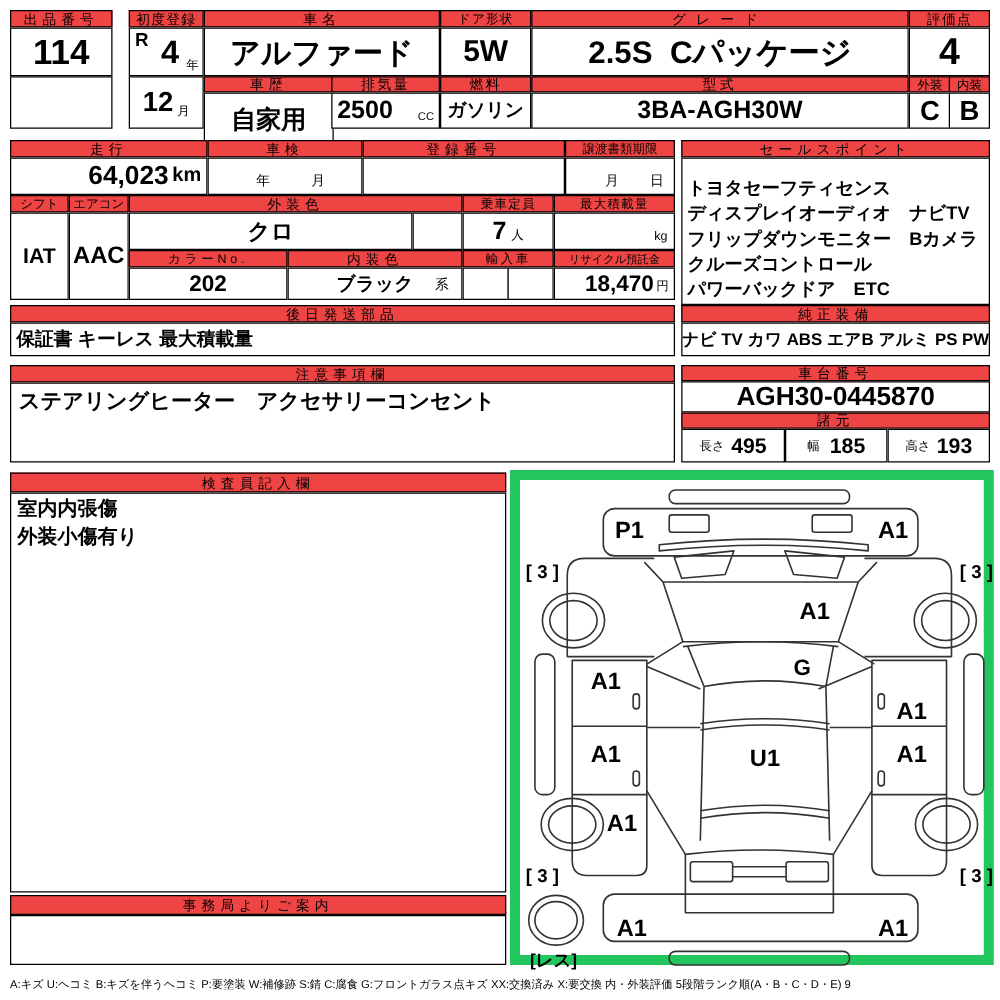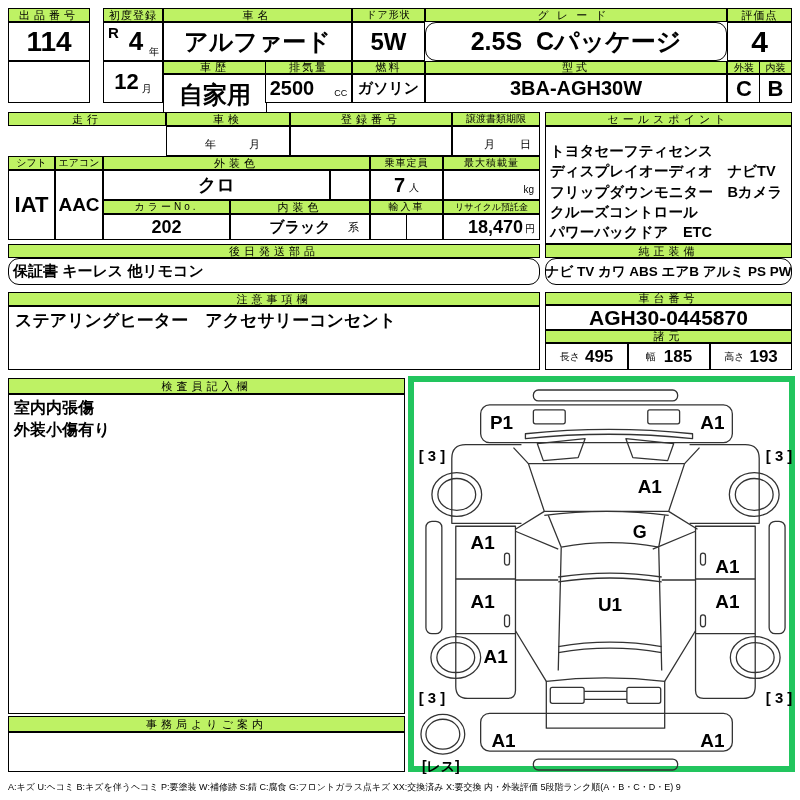--- a/index.html
+++ b/index.html
@@ -1,24 +1,24 @@
 <!DOCTYPE html>
 <html><head>
 <meta charset="utf-8">
 <style>
   html,body{margin:0;padding:0;background:#fff;}
   #sheet{position:relative;width:800px;height:800px;background:#fff;
          font-family:"Liberation Sans","DejaVu Sans",sans-serif;color:#000;}
   .c{position:absolute;box-sizing:border-box;border:1.5px solid #000;background:#fff;
      display:flex;align-items:center;justify-content:center;overflow:hidden;}
-  .h{background:#bef264;font-size:11px;letter-spacing:4px;font-weight:normal;}
+  .h{background:#ef4444;font-size:11px;letter-spacing:4px;font-weight:normal;}
   .v{font-weight:bold;}
   .left{justify-content:flex-start;}
   .right{justify-content:flex-end;}
-  .pre{white-space:pre;border-radius:11px;}
+  .pre{white-space:pre;}
   .lines{flex-direction:column;align-items:flex-start;justify-content:flex-start;}
   svg text{font-family:"Liberation Sans","DejaVu Sans",sans-serif;font-weight:bold;fill:#000;}
 </style>
 </head>
 <body>
 
 <div id="sheet">
 
   <div class="c h" style="left:8px;top:8px;width:82px;height:14px">出品番号</div>
   <div class="c v" style="left:8px;top:22px;width:82px;height:39px;font-size:28px">114</div>
@@ -31,21 +31,21 @@
     <span style="position:absolute;right:3px;bottom:1px;font-size:10px">年</span>
   </div>
   <div class="c" style="left:103px;top:61px;width:60px;height:42px">
     <span style="font-weight:bold;font-size:22px">12</span>
     <span style="font-size:10px;margin-left:3px;align-self:flex-end;padding-bottom:6px">月</span>
   </div>
 
   <div class="c h" style="left:163px;top:8px;width:189px;height:14px">車名</div>
   <div class="c v" style="left:163px;top:22px;width:189px;height:39px;font-size:24px">アルファード</div>
   <div class="c h" style="left:163px;top:61px;width:104px;height:13px">車歴</div>
-  <div class="c v" style="left:163px;top:74px;width:104px;height:42px;font-size:24px">自家用</div>
+  <div class="c v" style="left:163px;top:74px;width:104px;height:42px;font-size:20px">自家用</div>
   <div class="c h" style="left:265px;top:61px;width:87px;height:13px;letter-spacing:2px">排気量</div>
   <div class="c" style="left:265px;top:74px;width:87px;height:29px">
     <span style="font-weight:bold;font-size:20px">2500</span>
     <span style="font-size:9px;margin-left:20px;align-self:flex-end;padding-bottom:4px">CC</span>
   </div>
 
   <div class="c h" style="left:352px;top:8px;width:73px;height:14px;letter-spacing:1px;font-size:10px">ドア形状</div>
   <div class="c v" style="left:352px;top:22px;width:73px;height:39px;font-size:24px">5W</div>
   <div class="c h" style="left:352px;top:61px;width:73px;height:13px;letter-spacing:2px">燃料</div>
   <div class="c v" style="left:352px;top:74px;width:73px;height:29px;font-size:15px">ガソリン</div>
@@ -56,36 +56,40 @@
   <div class="c v" style="left:425px;top:74px;width:302px;height:29px;font-size:20px">3BA-AGH30W</div>
 
   <div class="c h" style="left:727px;top:8px;width:65px;height:14px;letter-spacing:1px">評価点</div>
   <div class="c v" style="left:727px;top:22px;width:65px;height:39px;font-size:30px">4</div>
   <div class="c h" style="left:727px;top:61px;width:34px;height:13px;letter-spacing:0;font-size:10px">外装</div>
   <div class="c h" style="left:759px;top:61px;width:33px;height:13px;letter-spacing:0;font-size:10px">内装</div>
   <div class="c v" style="left:727px;top:74px;width:34px;height:29px;font-size:22px">C</div>
   <div class="c v" style="left:759px;top:74px;width:33px;height:29px;font-size:22px">B</div>
 
   <div class="c h" style="left:8px;top:112px;width:158px;height:14px">走行</div>
+  <div class="c right" style="left:8px;top:126px;width:158px;height:30px;padding-right:4px">
+    <span style="font-weight:bold;font-size:21px">64,023</span>
+    <span style="font-weight:bold;font-size:16px;margin-left:3px">km</span>
+  </div>
   <div class="c h" style="left:166px;top:112px;width:124px;height:14px">車検</div>
   <div class="c" style="left:166px;top:126px;width:124px;height:30px">
     <span style="font-size:11px;position:absolute;left:38px;bottom:3px">年</span>
     <span style="font-size:11px;position:absolute;left:82px;bottom:3px">月</span>
   </div>
   <div class="c h" style="left:290px;top:112px;width:162px;height:14px">登録番号</div>
   <div class="c" style="left:290px;top:126px;width:162px;height:30px"></div>
   <div class="c h" style="left:452px;top:112px;width:88px;height:14px;font-size:10px;letter-spacing:0">譲渡書類期限</div>
   <div class="c" style="left:452px;top:126px;width:88px;height:30px">
     <span style="font-size:11px;position:absolute;right:44px;bottom:3px">月</span>
     <span style="font-size:11px;position:absolute;right:8px;bottom:3px">日</span>
   </div>
 
   <div class="c h" style="left:8px;top:156px;width:47px;height:14px;letter-spacing:0;font-size:10px">シフト</div>
   <div class="c h" style="left:55px;top:156px;width:48px;height:14px;letter-spacing:0;font-size:10px">エアコン</div>
-  <div class="c v" style="left:8px;top:170px;width:47px;height:70px;font-size:22px">IAT</div>
+  <div class="c v" style="left:8px;top:170px;width:47px;height:70px;font-size:17px">IAT</div>
   <div class="c v" style="left:55px;top:170px;width:48px;height:70px;font-size:19px">AAC</div>
 
   <div class="c h" style="left:103px;top:156px;width:267px;height:14px">外装色</div>
   <div class="c v" style="left:103px;top:170px;width:227px;height:30px;font-size:18px">クロ</div>
   <div class="c" style="left:330px;top:170px;width:40px;height:30px"></div>
   <div class="c h" style="left:370px;top:156px;width:73px;height:14px;font-size:10px;letter-spacing:1px">乗車定員</div>
   <div class="c" style="left:370px;top:170px;width:73px;height:30px">
     <span style="font-weight:bold;font-size:20px">7</span>
     <span style="font-size:10px;margin-left:4px;align-self:flex-end;padding-bottom:4px">人</span>
   </div>
@@ -104,21 +108,21 @@
   <div class="c h" style="left:370px;top:200px;width:73px;height:14px;font-size:10px;letter-spacing:2px">輸入車</div>
   <div class="c" style="left:370px;top:214px;width:37px;height:26px"></div>
   <div class="c" style="left:406px;top:214px;width:37px;height:26px"></div>
   <div class="c h" style="left:443px;top:200px;width:97px;height:14px;font-size:9px;letter-spacing:0">リサイクル預託金</div>
   <div class="c right" style="left:443px;top:214px;width:97px;height:26px;padding-right:4px">
     <span style="font-weight:bold;font-size:18px">18,470</span>
     <span style="font-size:10px;margin-left:2px;align-self:flex-end;padding-bottom:3px">円</span>
   </div>
 
   <div class="c h" style="left:8px;top:244px;width:532px;height:14px">後日発送部品</div>
-  <div class="c v left pre" style="left:8px;top:258px;width:532px;height:27px;font-size:15px;padding-left:4px">保証書 キーレス 他リモコン</div>
+  <div class="c v left pre" style="left:8px;top:258px;width:532px;height:27px;font-size:15px;padding-left:4px">保証書 キーレス 最大積載量</div>
 
   <div class="c h" style="left:8px;top:292px;width:532px;height:14px">注意事項欄</div>
   <div class="c lines" style="left:8px;top:306px;width:532px;height:64px;padding:3px 6px;font-weight:bold;font-size:17px;line-height:1.35">
     <div>ステアリングヒーター　アクセサリーコンセント</div>
   </div>
 
   <div class="c h" style="left:545px;top:112px;width:247px;height:14px">セールスポイント</div>
   <div class="c lines" style="left:545px;top:126px;width:247px;height:118px;padding:14px 4px 17px 4px;font-weight:bold;font-size:14.5px;line-height:1.4">
     <div>トヨタセーフティセンス</div>
     <div>ディスプレイオーディオ　ナビTV</div>
@@ -147,21 +151,21 @@
 
   <div class="c h" style="left:8px;top:378px;width:397px;height:16px">検査員記入欄</div>
   <div class="c lines" style="left:8px;top:394px;width:397px;height:320px;padding:2px 5px;font-weight:bold;font-size:16px;line-height:1.35">
     <div>室内内張傷</div>
     <div>外装小傷有り</div>
   </div>
 
   <div class="c h" style="left:8px;top:716px;width:397px;height:16px">事務局よりご案内</div>
   <div class="c" style="left:8px;top:732px;width:397px;height:40px"></div>
 
-  <div style="position:absolute;left:408px;top:376px;width:387px;height:396px;box-sizing:border-box;border:6px solid #22c55e;background:#fff">
+  <div style="position:absolute;left:408px;top:376px;width:387px;height:396px;box-sizing:border-box;border:8px solid #22c55e;background:#fff">
     <svg width="383" height="392" viewBox="0 0 385 394">
       <g stroke="#333" fill="none" stroke-width="1.3" stroke-linejoin="round">
 
         <rect x="120" y="8" width="145" height="11" rx="5"></rect>
 
         <rect x="67" y="23" width="253" height="38" rx="9"></rect>
         <rect x="120" y="28" width="32" height="14" rx="2"></rect>
         <rect x="235" y="28" width="32" height="14" rx="2"></rect>
 
         <path d="M108,63 L52,63 Q38,63 38,77 L38,142 L108,142"></path>

